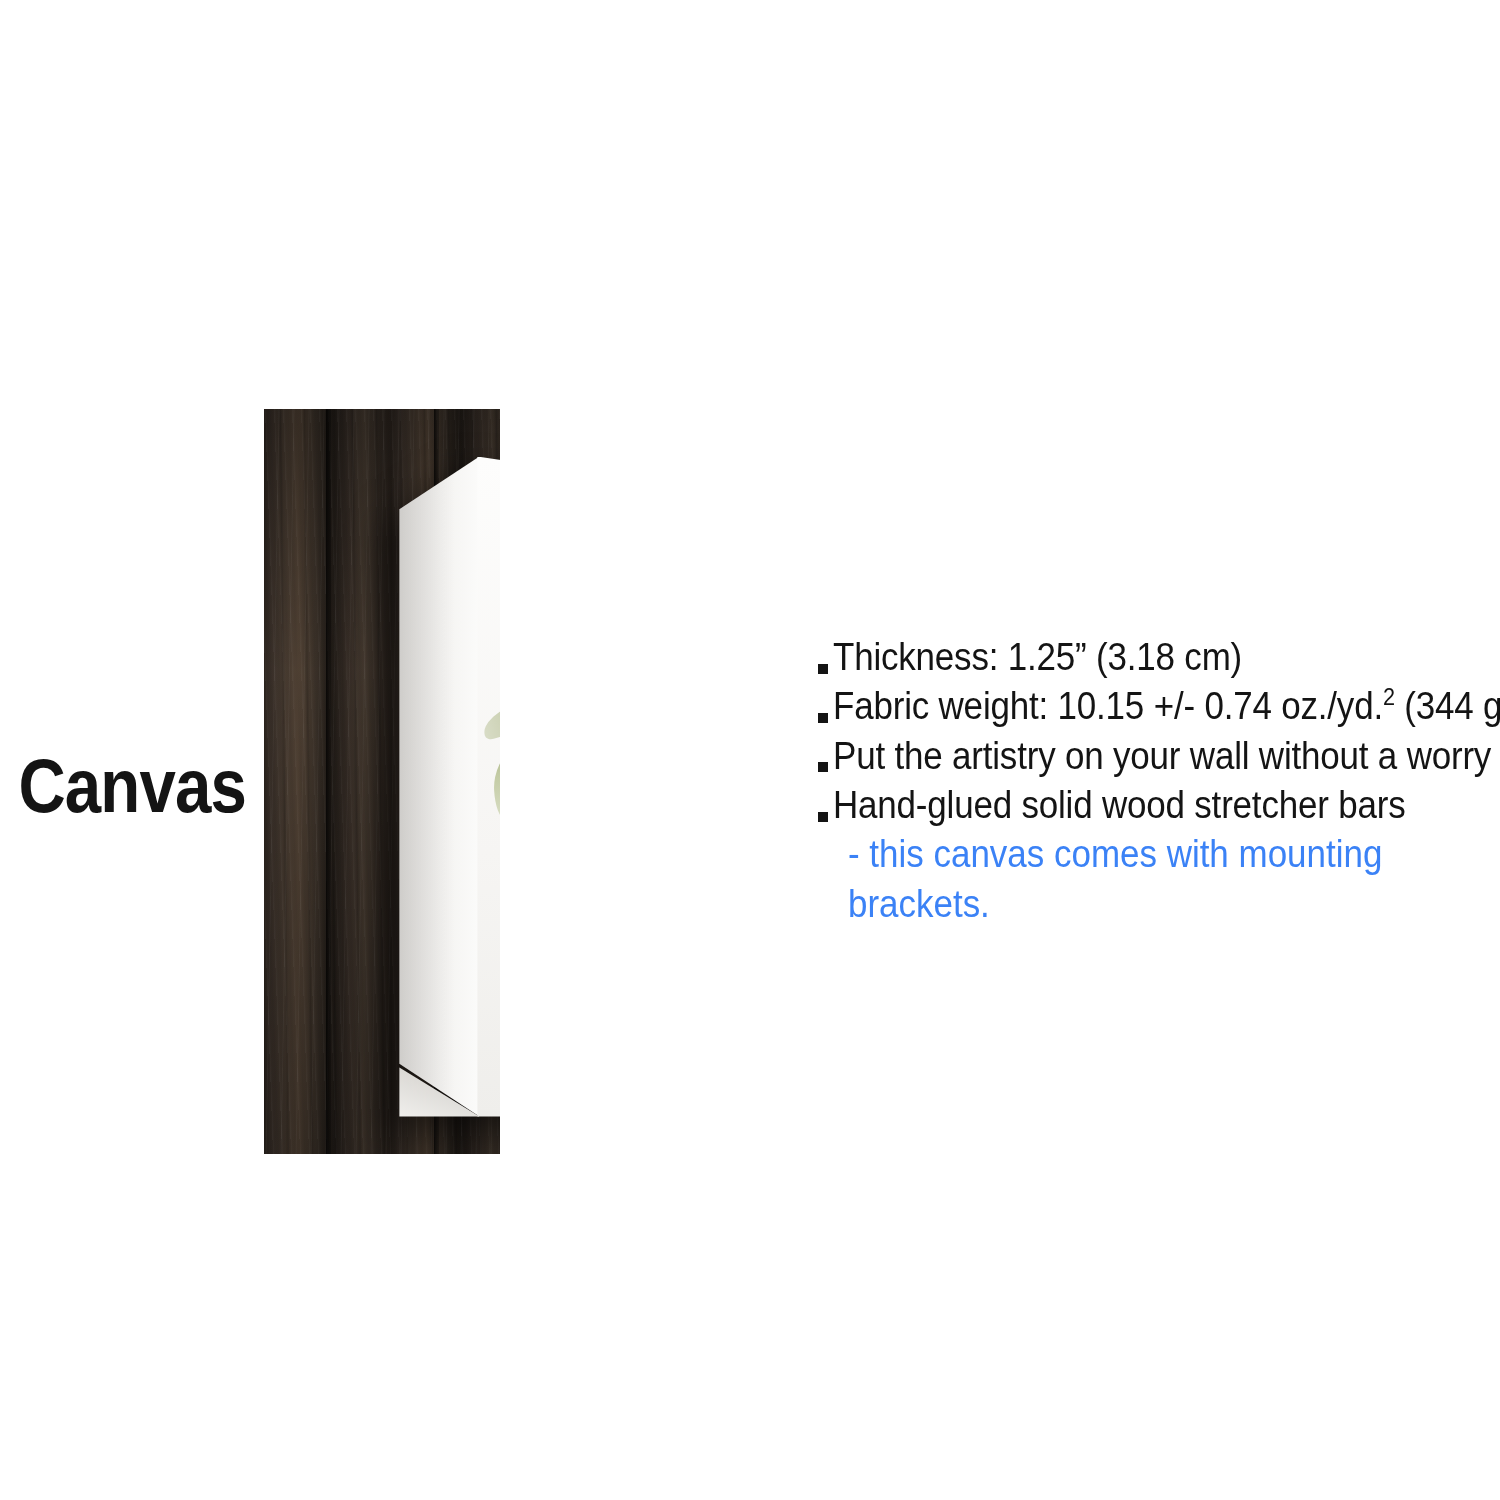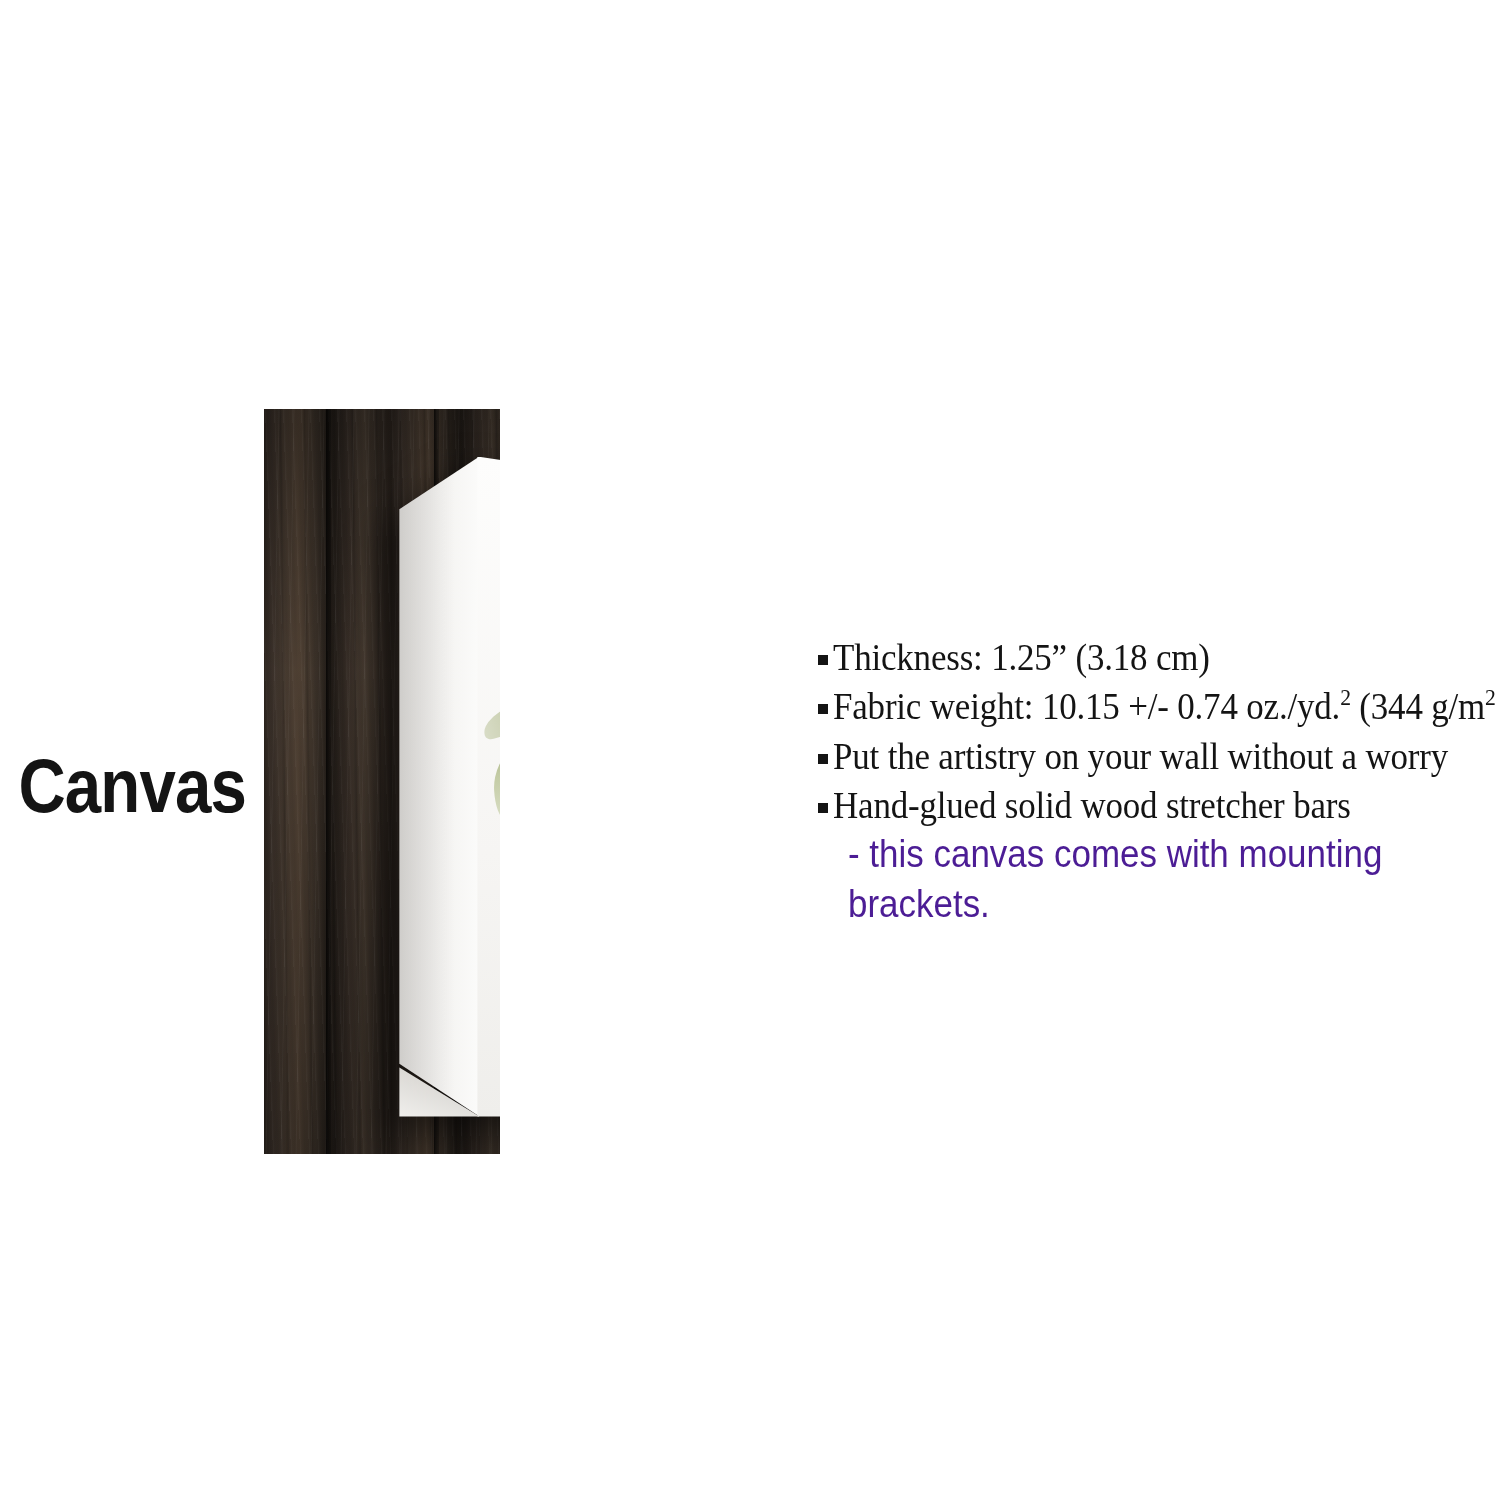--- a/index.html
+++ b/index.html
@@ -199,42 +199,42 @@
 
   
   .specs {
     margin-top: 62px;
     width: 1000px;
     padding-left: 318px;
     box-sizing: border-box;
   }
   .spec-row {
     display: flex;
-    align-items: flex-start;
+    align-items: center;
     font-size: 38px;
     line-height: 1.30;
     color: #141414;
-    font-family: Liberation Serif, serif;
+    font-family: Liberation Sans, sans-serif;
     letter-spacing: -0.2px;
     white-space: nowrap;
   }
   .bullet {
     flex: 0 0 auto;
     width: 10px;
     height: 10px;
     background: #141414;
     margin-right: 5px;
     margin-top: 22px;
   }
   .spec-text { transform: scaleX(0.92); transform-origin: left center; }
   .spec-cont {
     padding-left: 30px;
     font-size: 38px;
     line-height: 1.30;
-    color: #4c1d95;
+    color: #3b82f6;
     font-family: "Liberation Sans Narrow", "Liberation Sans", sans-serif;
   }
   .spec-cont span { display: inline-block; transform: scaleX(0.92); transform-origin: left center; }
   sup { font-size: 0.62em; vertical-align: super; }
 </style>
 </head>
 <body>
 
 <div class="page">
 

